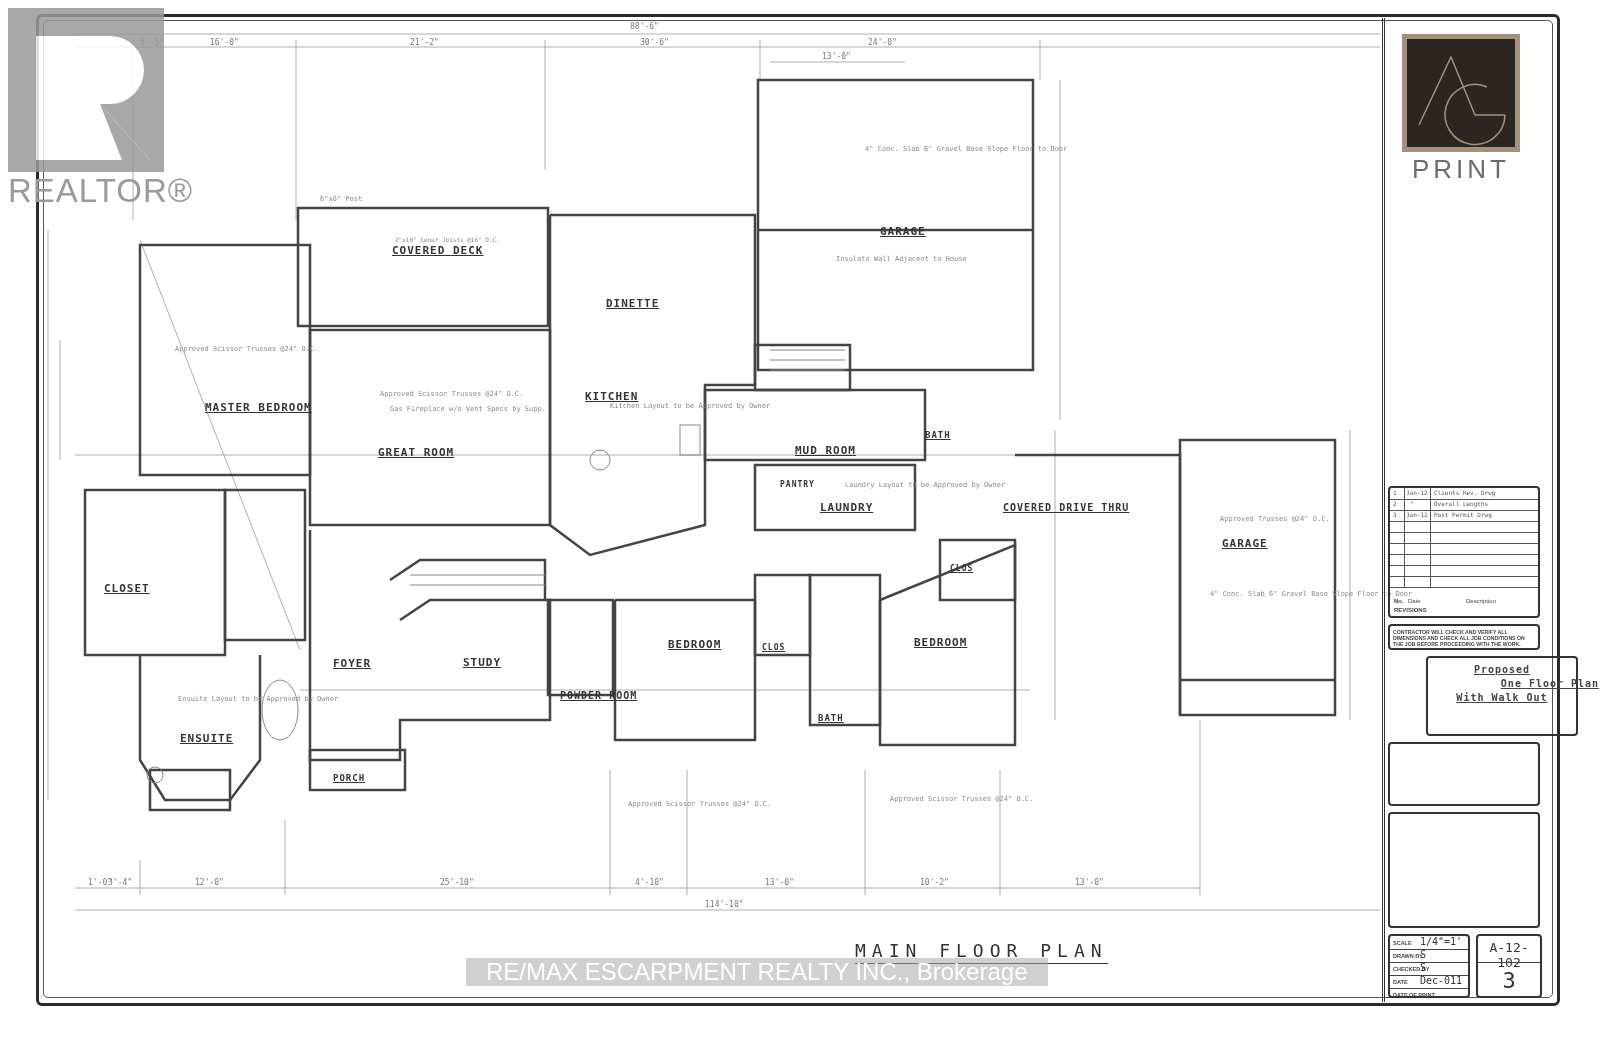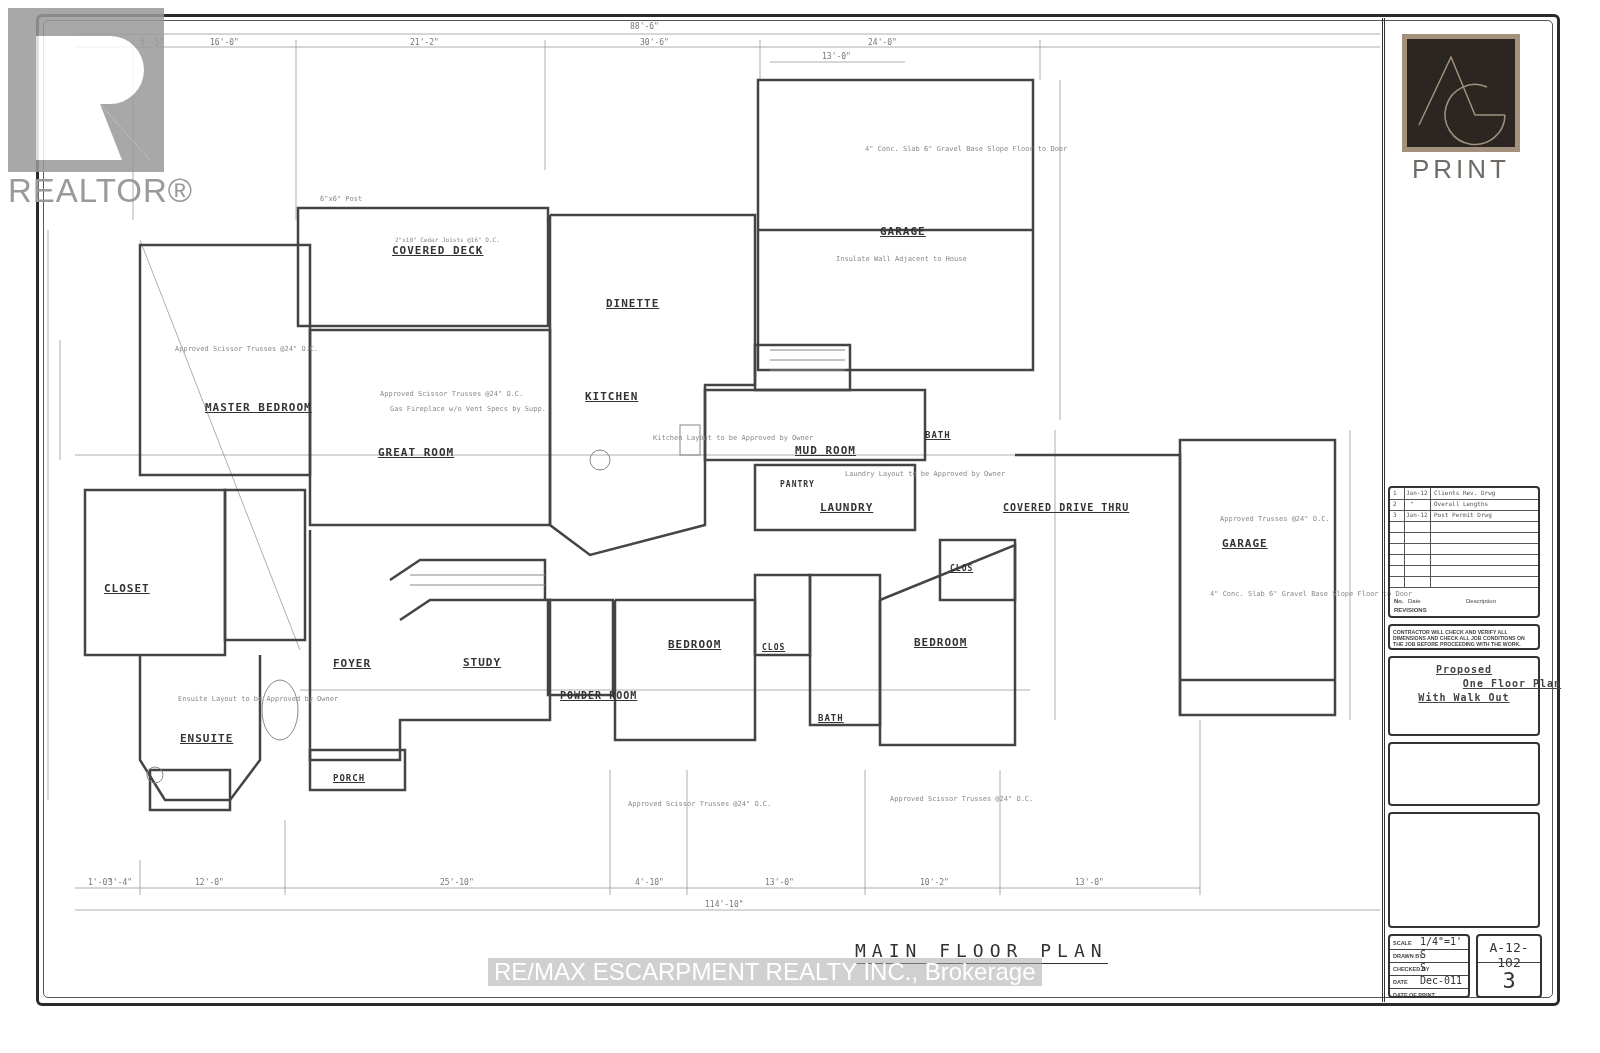--- a/index.html
+++ b/index.html
@@ -11,33 +11,33 @@
   .dim{position:absolute;font-family:"DejaVu Sans Mono",monospace;font-size:8px;color:#777;white-space:nowrap;}
   .note{position:absolute;font-family:"DejaVu Sans Mono",monospace;font-size:7px;color:#888;line-height:9px;white-space:pre;}
   .titleblock{position:absolute;left:1382px;top:18px;width:174px;height:984px;border-left:3px double #333;}
   .tb-logo{position:absolute;left:1402px;top:34px;width:118px;height:118px;background:#2b2622;border:5px solid #a3917d;box-sizing:border-box;}
   .tb-design{position:absolute;left:1396px;top:154px;width:130px;text-align:center;font-size:26px;letter-spacing:4px;color:#6f6a66;}
   .rev-table{position:absolute;left:1388px;top:486px;width:152px;height:132px;border:2px solid #333;border-radius:4px;box-sizing:border-box;}
   .rev-row{position:absolute;left:0;width:100%;height:11px;border-bottom:1px solid #555;font-family:"DejaVu Sans Mono",monospace;font-size:6px;color:#555;}
   .rev-row span{position:absolute;top:1px;}
   .rev-foot{position:absolute;left:4px;font-size:6px;font-weight:bold;color:#444;}
   .contractor{position:absolute;left:1388px;top:624px;width:152px;height:26px;border:2px solid #333;border-radius:4px;box-sizing:border-box;font-size:5.2px;font-weight:bold;color:#444;padding:3px 3px;line-height:6px;}
-  .proj-box{position:absolute;left:1388px;top:656px;width:152px;height:80px;border:2px solid #333;border-radius:4px;box-sizing:border-box;}
+  .proj-box{position:absolute;left:1426px;top:656px;width:152px;height:80px;border:2px solid #333;border-radius:4px;box-sizing:border-box;}
   .proj-line{position:absolute;left:0;width:100%;text-align:center;font-family:"DejaVu Sans Mono",monospace;font-size:10px;font-weight:bold;color:#444;text-decoration:underline;letter-spacing:1px;}
   .empty-box{position:absolute;left:1388px;border:2px solid #333;border-radius:4px;box-sizing:border-box;}
   .info-box{position:absolute;left:1388px;top:934px;width:82px;height:64px;border:2px solid #333;border-radius:4px;box-sizing:border-box;}
   .info-row{position:absolute;left:0;width:100%;height:13px;border-bottom:1px solid #444;font-size:5.5px;font-weight:bold;color:#444;}
   .info-row .k{position:absolute;left:3px;top:4px;}
   .info-row .v{position:absolute;left:30px;top:0px;font-family:"DejaVu Sans Mono",monospace;font-size:10px;font-weight:normal;color:#333;}
   .sheet-box{position:absolute;left:1476px;top:934px;width:66px;height:64px;border:2px solid #333;border-radius:4px;box-sizing:border-box;}
   .sheet-no{position:absolute;left:0;width:100%;text-align:center;font-family:"DejaVu Sans Mono",monospace;color:#333;}
   .realtor{position:absolute;left:8px;top:8px;width:156px;height:164px;background:#9a9a9a;opacity:0.85;}
   .realtor-text{position:absolute;left:8px;top:172px;font-size:33px;color:#9a9a9a;letter-spacing:1px;}
   .plan-title{position:absolute;left:855px;top:940px;font-family:"DejaVu Sans Mono",monospace;font-size:18px;letter-spacing:6px;color:#333;border-bottom:1px solid #333;padding-bottom:2px;}
-  .watermark{position:absolute;left:488px;top:958px;background:rgba(170,170,170,0.55);color:#fff;font-size:24px;padding:0 6px;white-space:nowrap;}
+  .watermark{position:absolute;left:466px;top:958px;background:rgba(170,170,170,0.55);color:#fff;font-size:24px;padding:0 20px;white-space:nowrap;}
 </style>
 </head>
 <body>
 
 <div class="sheet"></div>
 <div class="sheet-inner"></div>
 
 <svg class="plan-area" viewBox="0 0 1600 1053">
   <g stroke="#999" stroke-width="0.8" fill="none">
 
@@ -167,22 +167,22 @@
 <div class="dim" style="left:920px;top:878px;">10'-2"</div>
 <div class="dim" style="left:1075px;top:878px;">13'-0"</div>
 <div class="dim" style="left:705px;top:900px;">114'-10"</div>
 
 <div class="note" style="left:175px;top:345px;">Approved Scissor Trusses @24" O.C.</div>
 <div class="note" style="left:380px;top:390px;">Approved Scissor Trusses @24" O.C.</div>
 <div class="note" style="left:395px;top:235px;font-size:6px;">2"x10" Cedar Joists @16" O.C.</div>
 <div class="note" style="left:390px;top:405px;">Gas Fireplace w/o Vent Specs by Supp.</div>
 <div class="note" style="left:805px;top:255px;margin-left:31px;">Insulate Wall Adjacent to House</div>
 <div class="note" style="left:865px;top:145px;">4" Conc. Slab 6" Gravel Base Slope Floor to Door</div>
-<div class="note" style="left:610px;top:434px;margin-left:43px;">Kitchen Layout to be Approved by Owner</div>
-<div class="note" style="left:845px;top:470px;">Laundry Layout to be Approved by Owner</div>
+<div class="note" style="left:610px;top:402px;">Kitchen Layout to be Approved by Owner</div>
+<div class="note" style="left:845px;top:481px;">Laundry Layout to be Approved by Owner</div>
 <div class="note" style="left:1220px;top:515px;">Approved Trusses @24" O.C.</div>
 <div class="note" style="left:1210px;top:590px;">4" Conc. Slab 6" Gravel Base Slope Floor to Door</div>
 <div class="note" style="left:178px;top:695px;">Ensuite Layout to be Approved by Owner</div>
 <div class="note" style="left:628px;top:800px;">Approved Scissor Trusses @24" O.C.</div>
 <div class="note" style="left:890px;top:795px;">Approved Scissor Trusses @24" O.C.</div>
 <div class="note" style="left:320px;top:195px;">6"x6" Post</div>
 
 <div class="plan-title">MAIN FLOOR PLAN</div>
 
 <div class="titleblock"></div>

